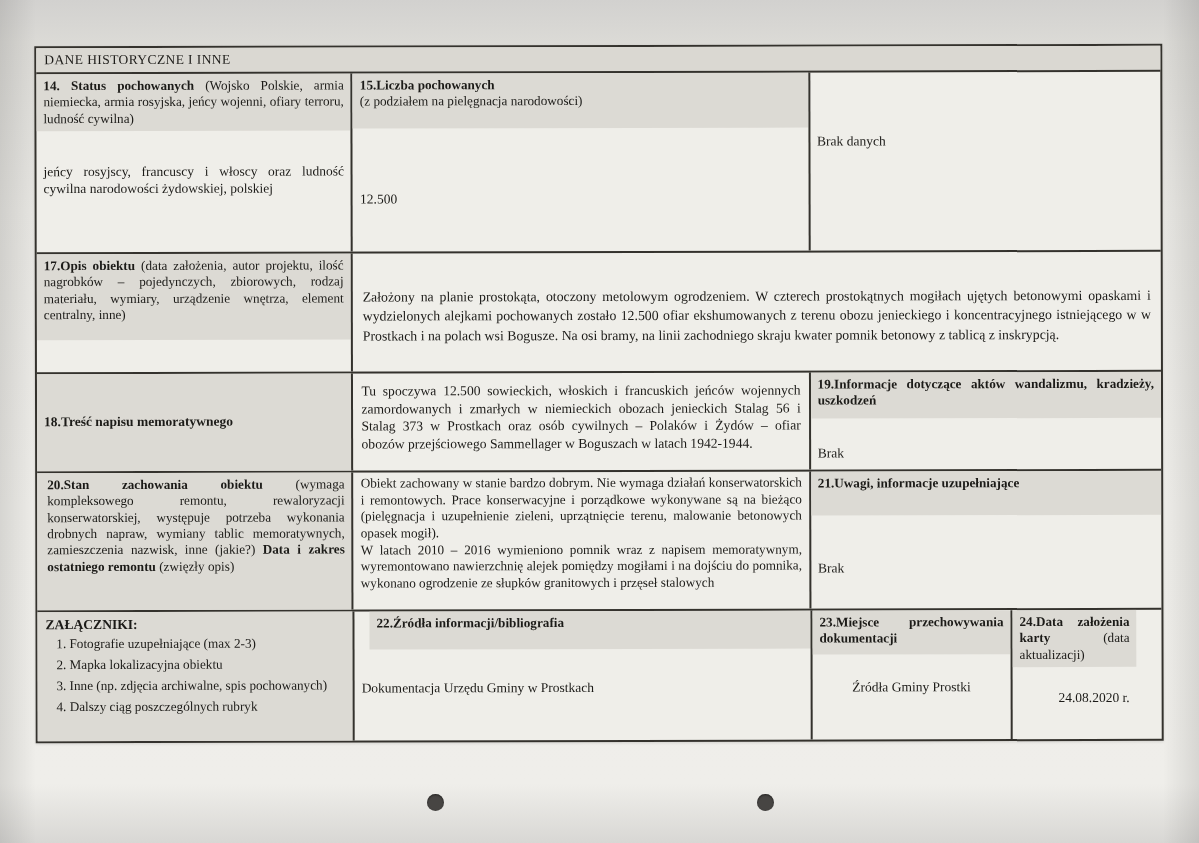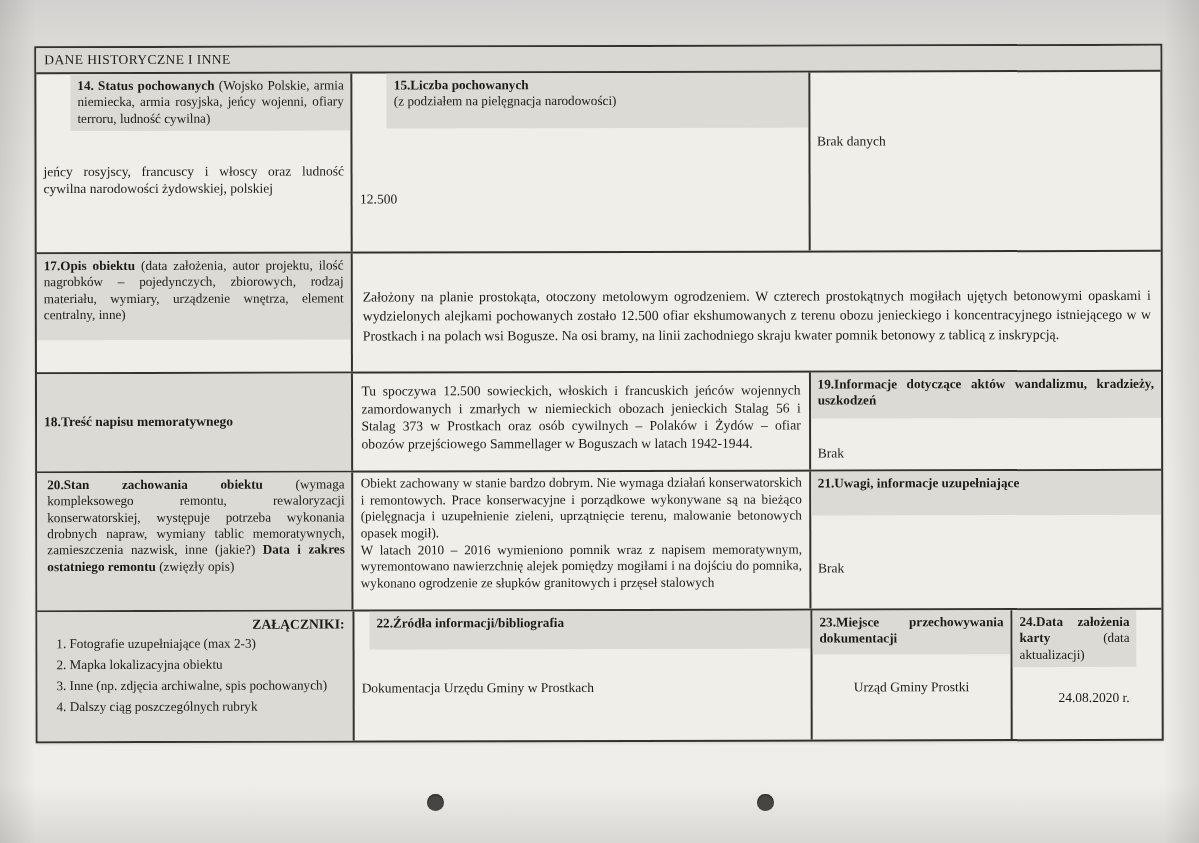--- a/index.html
+++ b/index.html
@@ -34,21 +34,21 @@
   .wmerge{width:813px}
   .lbl{
     background:#dcdad4;
     padding:4px 7px;box-sizing:border-box;
     font-size:13.2px;line-height:1.24;text-align:justify;
   }
   .lbl b{font-weight:bold;}
   .val{padding:2px 7px;font-size:13.5px;line-height:1.28;}
   .just{text-align:justify;}
   
-  .r1 .lbl{min-height:55px;margin-left:34px;}
+  .r1 .lbl{min-height:55px;}
   .v14{margin-top:30px;}
   .v15{margin-top:60px;}
   .v16{margin-top:58px;}
   
   .lbl17{min-height:86px;}
   .v17{
     height:100%;display:flex;align-items:center;
     padding:4px 10px;font-size:13.8px;line-height:1.4;text-align:justify;
   }
   
@@ -58,21 +58,21 @@
   .lbl19{min-height:46px;}
   .v19{margin-top:24px;}
   
   .cell20{background:#dcdad4;}
   .lbl20{background:none;padding-left:10px;}
   .v20{padding:3px 7px;font-size:13.2px;line-height:1.26;text-align:justify;}
   .lbl21{min-height:44px;}
   .v21{margin-top:42px;}
   
   .cellatt{background:#dcdad4;padding:5px 8px;box-sizing:border-box;}
-  .att-title{font-weight:bold;font-size:13.6px;margin-bottom:2px;text-align:right;}
+  .att-title{font-weight:bold;font-size:13.6px;margin-bottom:2px;}
   .att-list{margin:2px 0 0 0;padding:0 0 0 24px;font-size:13.2px;line-height:1.3;}
   .att-list li{margin-bottom:4px;}
   .lbl22{min-height:38px;margin-left:15px;}
   .v22{margin-top:28px;}
   .lbl23,.lbl24{min-height:44px;}
   .v23{margin-top:22px;text-align:center;}
   .v24{margin-top:20px;text-align:right;}
   .hole{
     position:absolute;width:17px;height:17px;border-radius:50%;
     background:#474543;box-shadow:inset 0 1px 2px rgba(0,0,0,0.5);
@@ -170,21 +170,21 @@
     <div class="cell w2">
       <div class="lbl lbl22">
         <b>22.Źródła informacji/bibliografia</b>
       </div>
       <div class="val v22">Dokumentacja Urzędu Gminy w Prostkach</div>
     </div>
     <div class="cell w3a">
       <div class="lbl lbl23">
         <b>23.Miejsce przechowywania dokumentacji</b>
       </div>
-      <div class="val v23">Urząd Gminy Prostki</div>
+      <div class="val v23">Źródła Gminy Prostki</div>
     </div>
     <div class="cell w3b">
       <div class="lbl lbl24">
         <b>24.Data założenia karty</b> <span>(data aktualizacji)</span>
       </div>
       <div class="val v24">24.08.2020 r.</div>
     </div>
   </div>
 
 </div>

